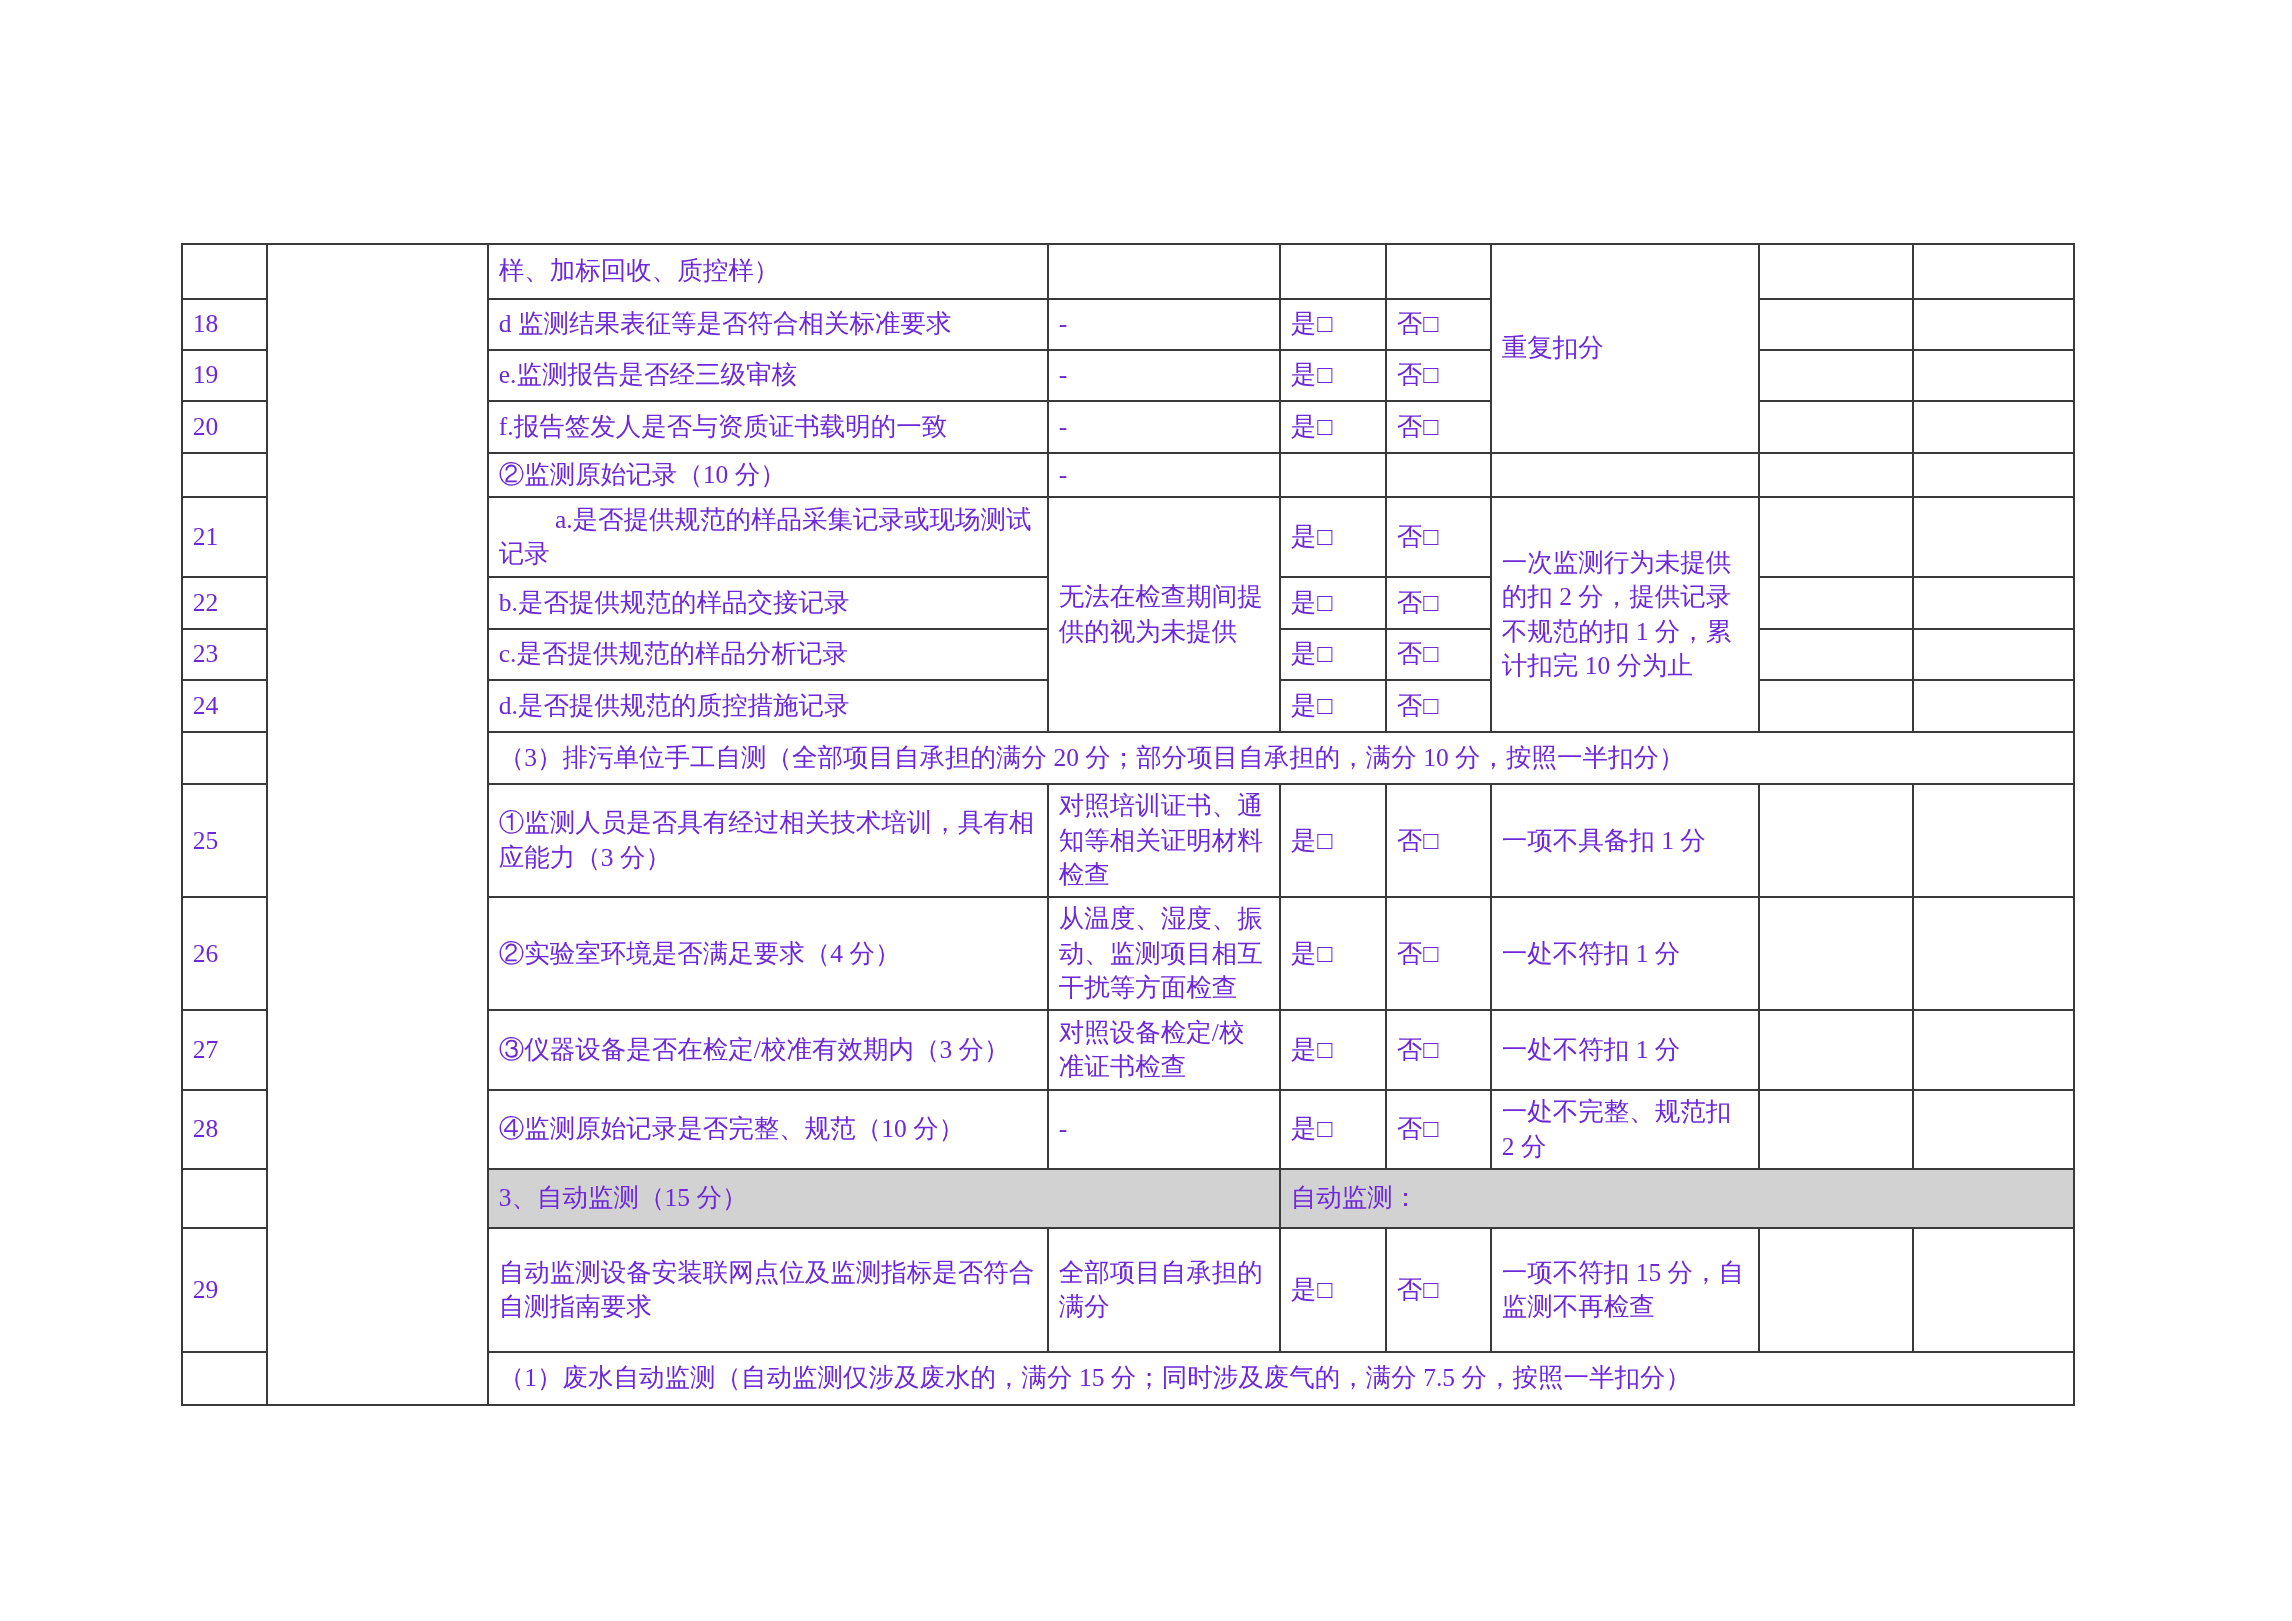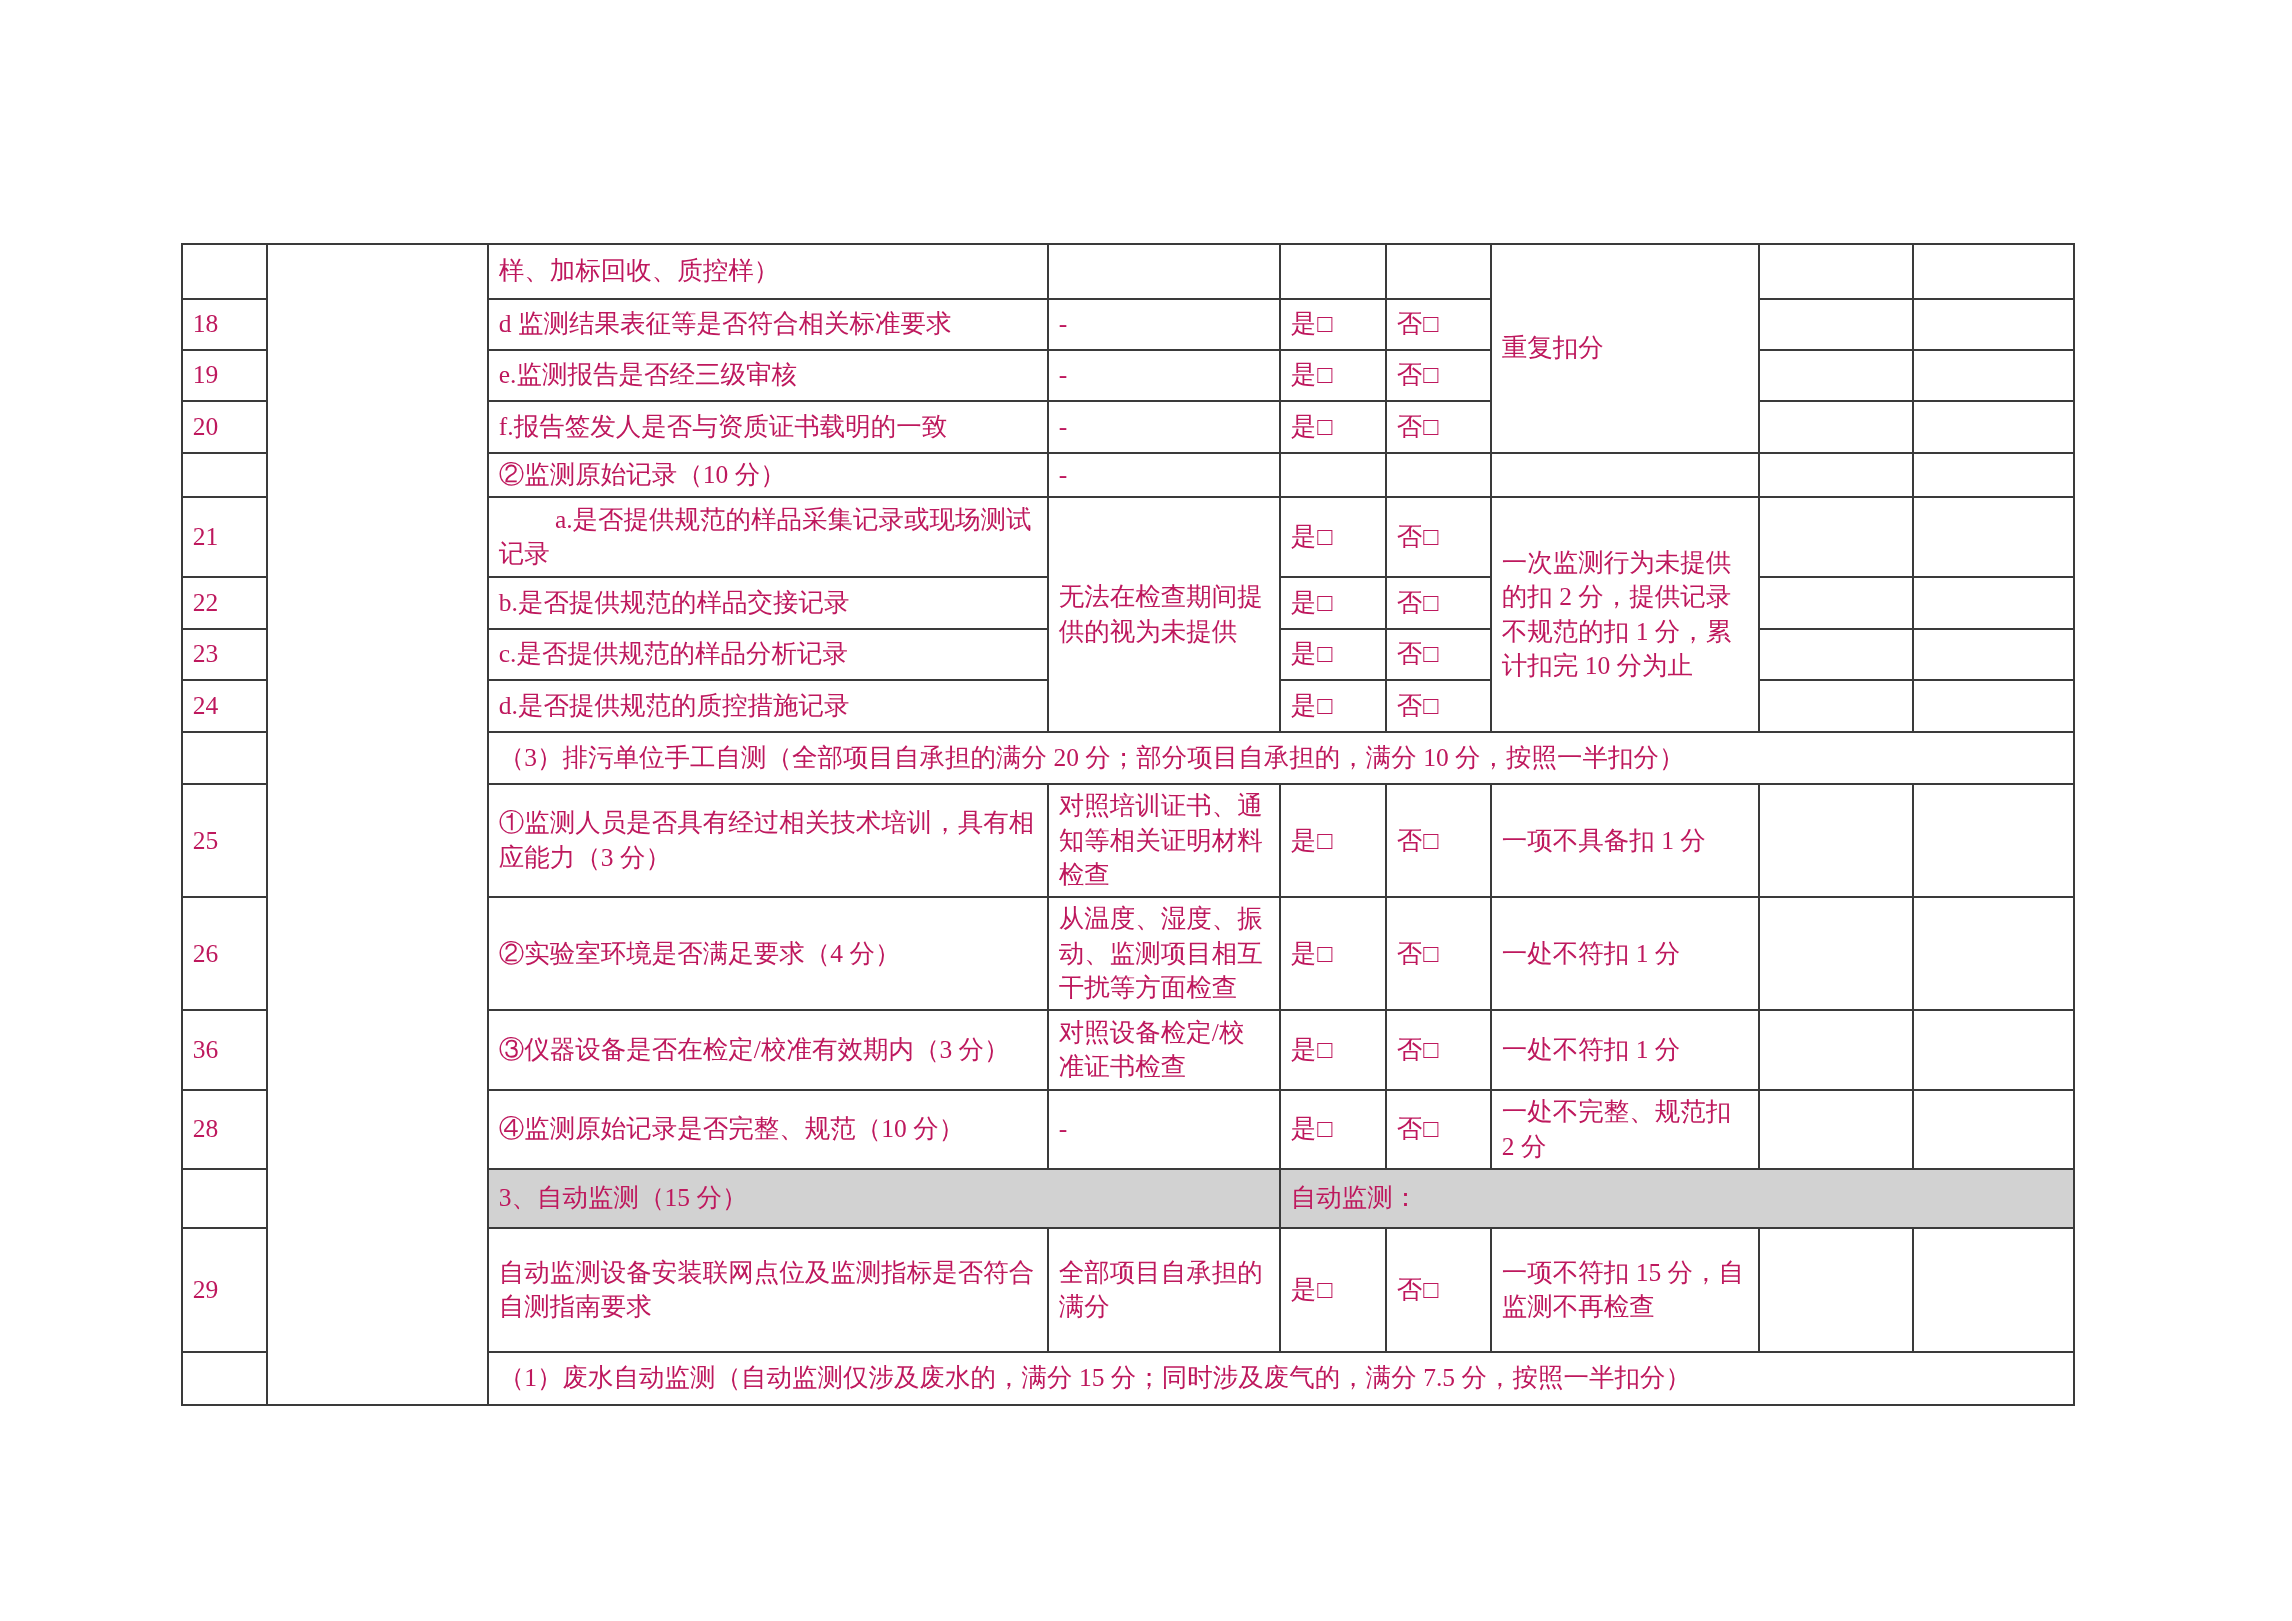--- a/index.html
+++ b/index.html
@@ -2,21 +2,21 @@
 <html><head>
 <meta charset="utf-8">
 <style>
   html,body{margin:0;padding:0;background:#ffffff;}
   .page{
     position:relative;
     width:2293px;
     height:1621px;
     background:#ffffff;
     font-family:"Liberation Serif","DejaVu Serif",serif;
-    color:#be185d;
+    color:#6d28d9;
   }
   table.grid{
     position:absolute;
     left:181px;
     top:243px;
     width:1891px;
     table-layout:fixed;
     border-collapse:collapse;
     border:2.9px solid #3a3a3a;
   }
@@ -155,21 +155,21 @@
           <td class="tc">26</td>
           <td>②实验室环境是否满足要求（4 分）</td>
           <td>从温度、湿度、振动、监测项目相互干扰等方面检查</td>
           <td class="chk">是□</td>
           <td class="chk">否□</td>
           <td class="score">一处不符扣 1 分</td>
           <td></td>
           <td></td>
         </tr>
         <tr style="height: 80px;">
-          <td class="tc">36</td>
+          <td class="tc">27</td>
           <td>③仪器设备是否在检定/校准有效期内（3 分）</td>
           <td>对照设备检定/校准证书检查</td>
           <td class="chk">是□</td>
           <td class="chk">否□</td>
           <td class="score">一处不符扣 1 分</td>
           <td></td>
           <td></td>
         </tr>
         <tr style="height: 78px; border-radius: 19px;">
           <td class="tc">28</td>

